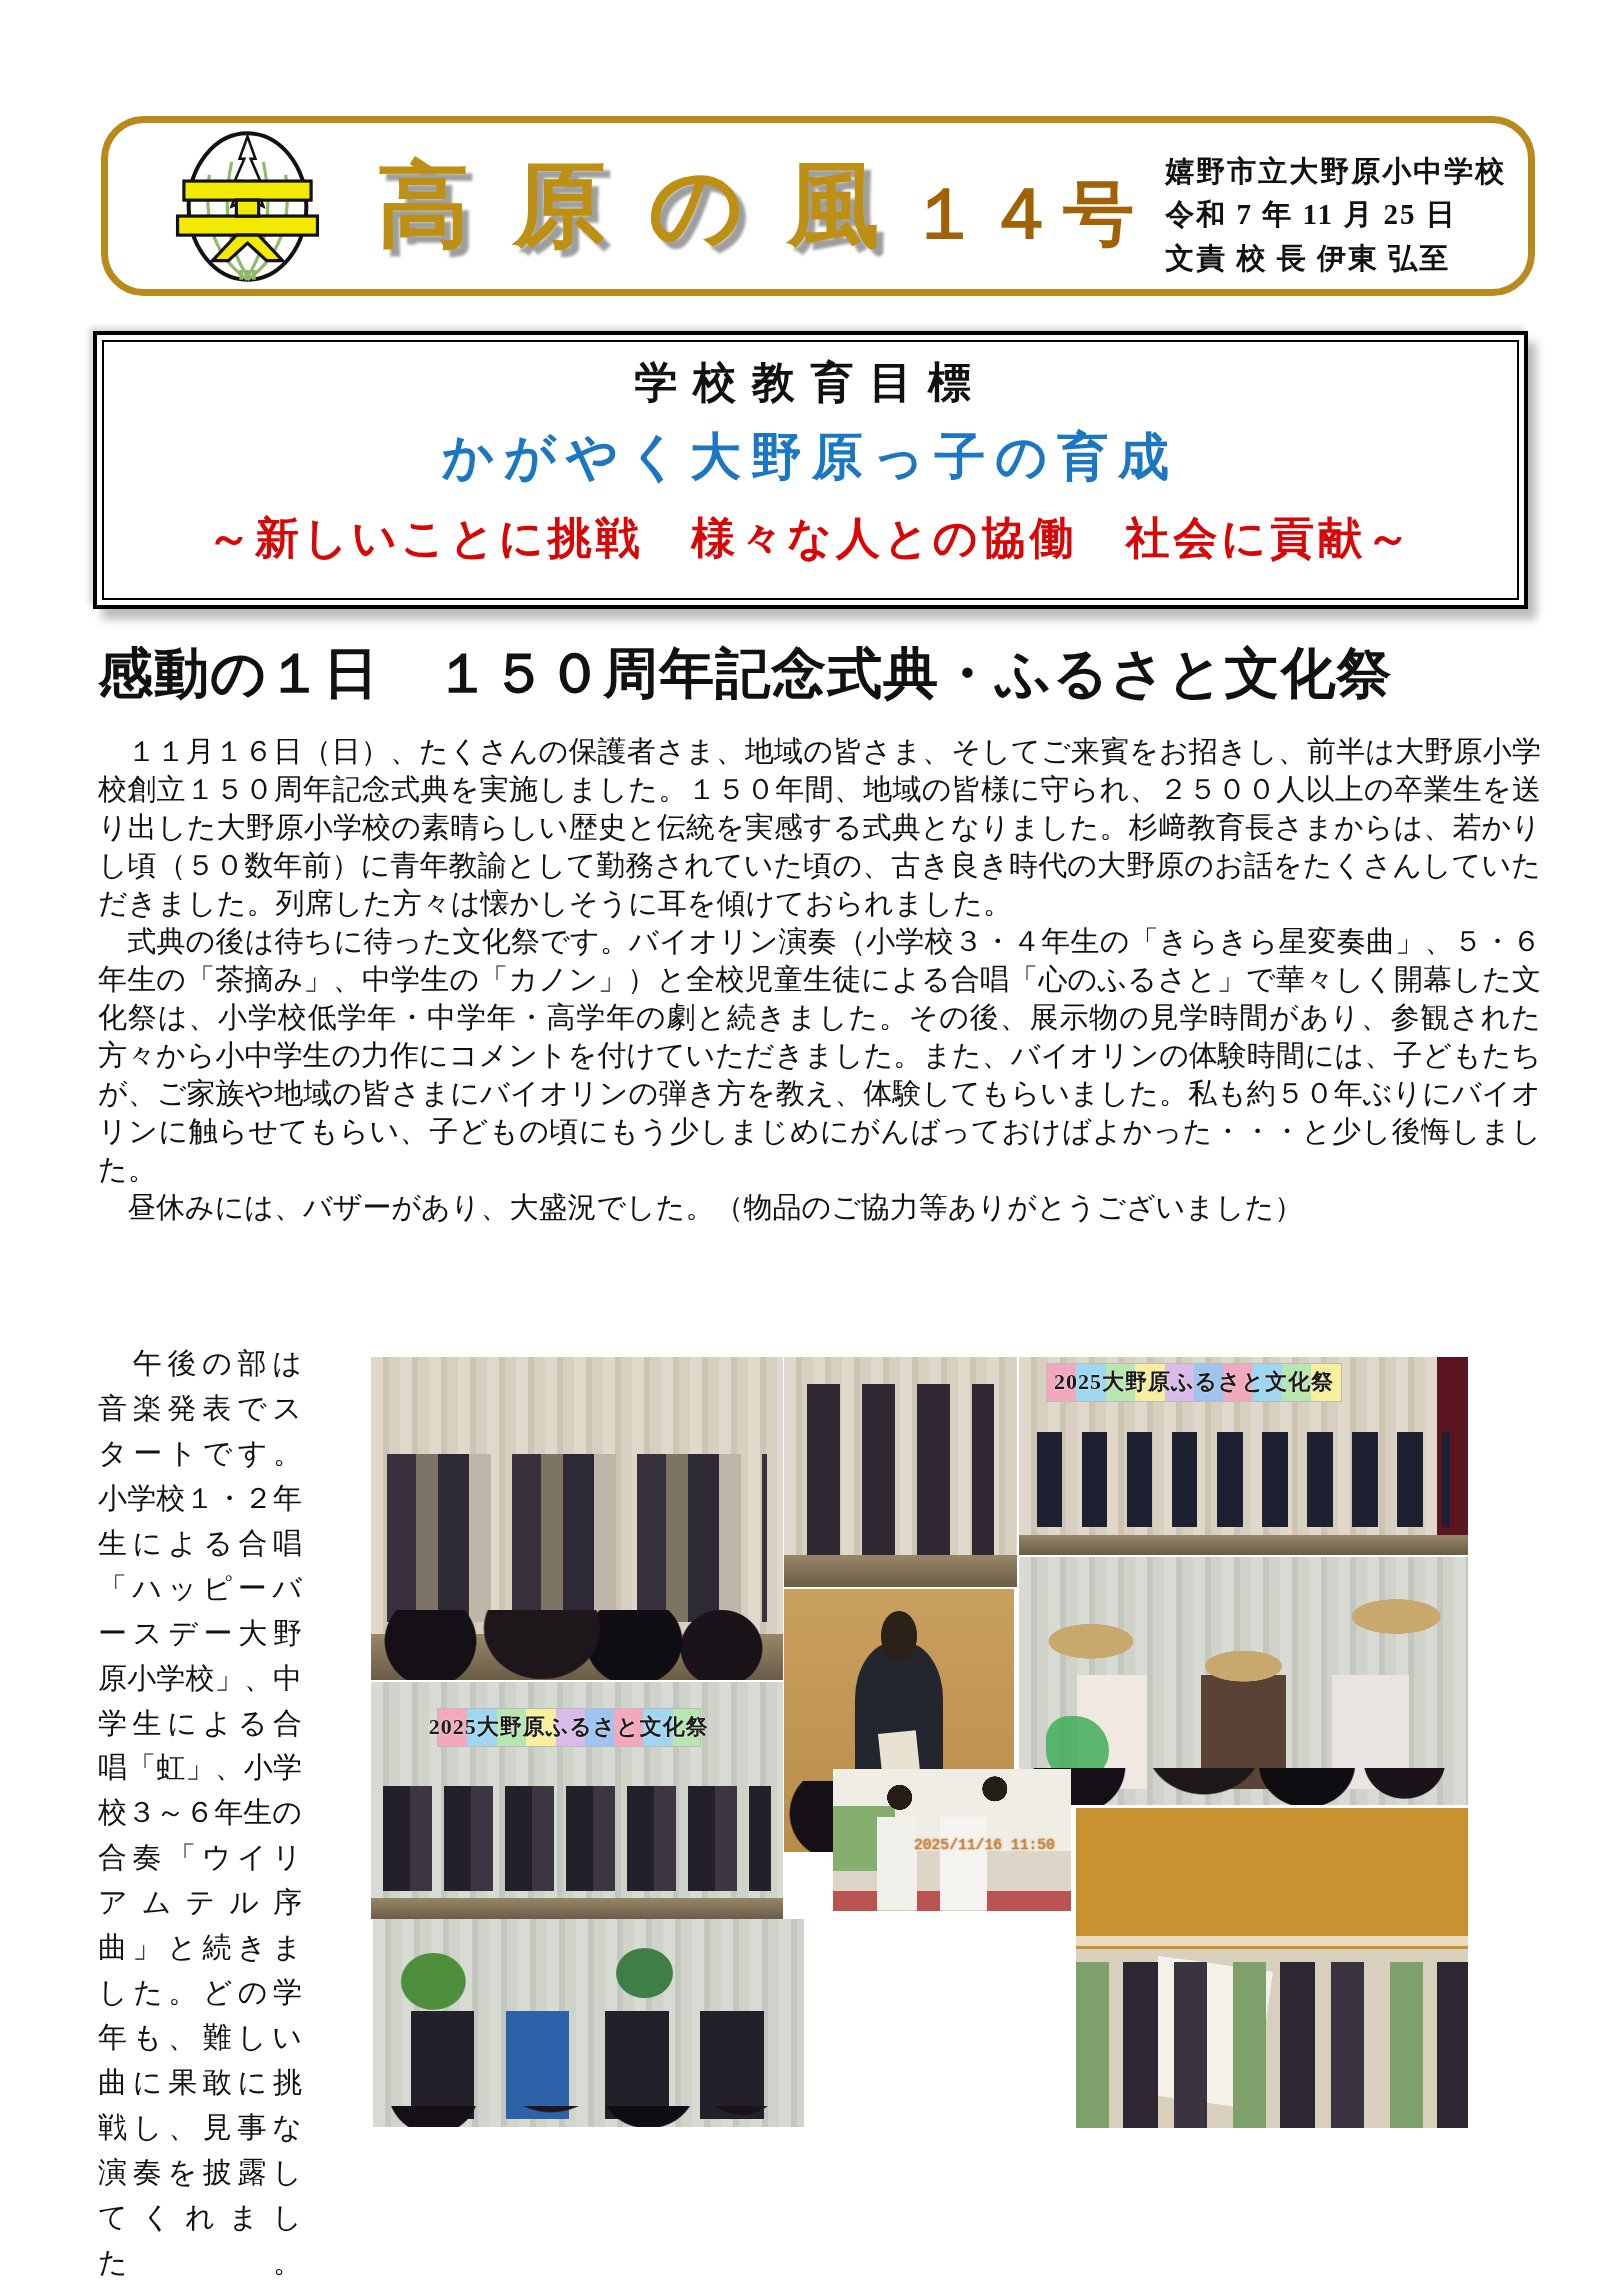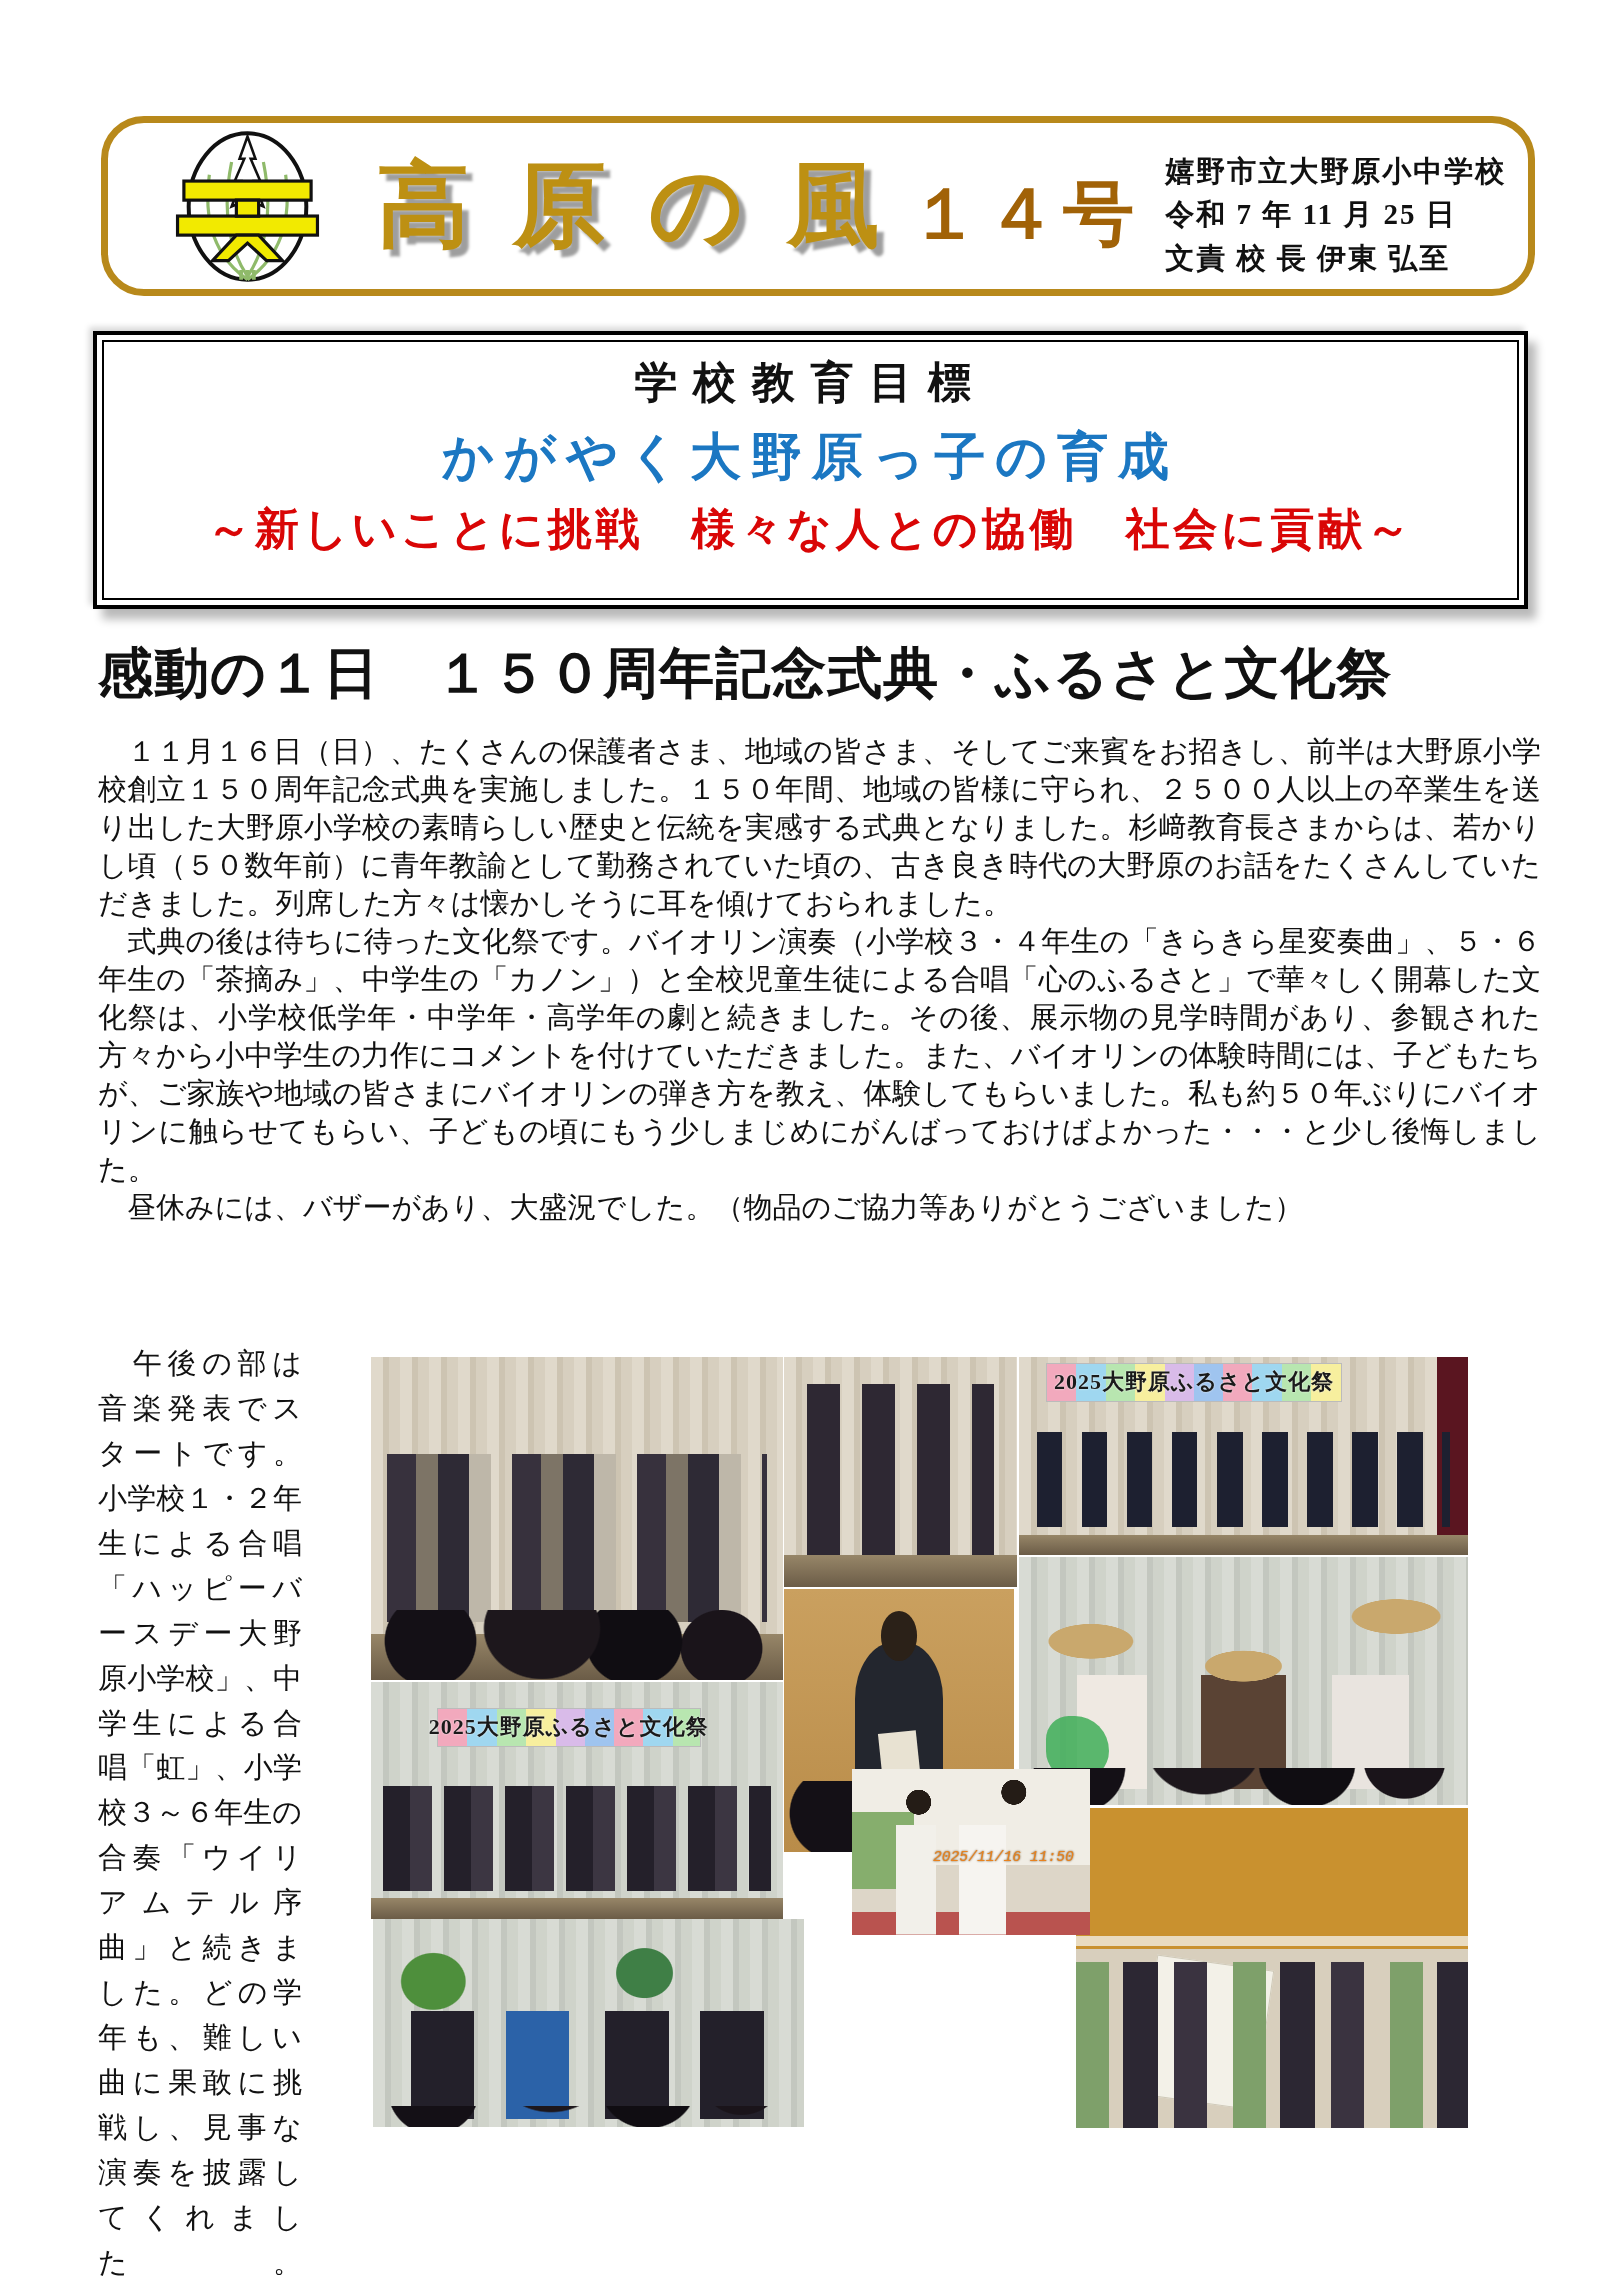--- a/index.html
+++ b/index.html
@@ -38,21 +38,21 @@
     border:4.9px solid #000; background:#fff;
     box-shadow:8.8px 10.8px 8.8px #b9b9b9, -3.9px -3.9px 5.9px #d9d9d9;
     padding:4.9px;
   }
   .goal-inner {
     width:100%; height:100%; border:2px solid #000;
     text-align:center; padding-top:11.8px;
   }
   .goal-heading { font-size:43px; font-weight:bold; letter-spacing:15.7px; }
   .goal-main   { font-size:51px; font-weight:bold; letter-spacing:9.8px; color:#1b77c2; margin-top:11.8px; }
-  .goal-sub    { font-size:44px; font-weight:bold; letter-spacing:3.9px;  color:#d90606; margin-top:8px; }
+  .goal-sub    { font-size:44px; font-weight:bold; letter-spacing:3.9px;  color:#d90606; margin-top:17px; }
 
   
   .headline {
     position:absolute; left:98px; top:637px; width:1441px;
     font-family:"Liberation Sans","DejaVu Sans",sans-serif;
     font-size:55px; font-weight:bold; letter-spacing:1px; white-space:nowrap;
   }
   .body-text {
     position:absolute; left:98px; top:733px; width:1443px;
     font-size:29px; line-height:1.31; text-align:justify;
@@ -245,21 +245,21 @@
         <div class="people-row choir"></div>
         <div class="stage-floor" style="height:9%;"></div>
       </div>
 
       <div class="photo bg-curtain-gray" style="left:717px; top:216px; width:449px; height:248px;">
         <div class="costume-figs"></div>
         <div class="green-bag"></div>
         <div class="audience" style="height:18%;"></div>
       </div>
 
-      <div class="photo bazaar-room" style="left:550px; top:428px; width:238px; height:166px; z-index:2;font-style:italic;">
+      <div class="photo bazaar-room" style="left:531px; top:428px; width:238px; height:142px; z-index:2;">
         <div class="green-wall"></div>
         <div class="bazaar-figs"></div>
         <span class="photo-timestamp" style="left:34%; top:48%;">2025/11/16 11:50</span>
       </div>
 
 
       <div class="photo bg-curtain-gray" style="left:71px; top:578px; width:431px; height:208px;">
         <div class="leaf-figs"></div>
         <div class="audience" style="height:14%;"></div>
       </div>

